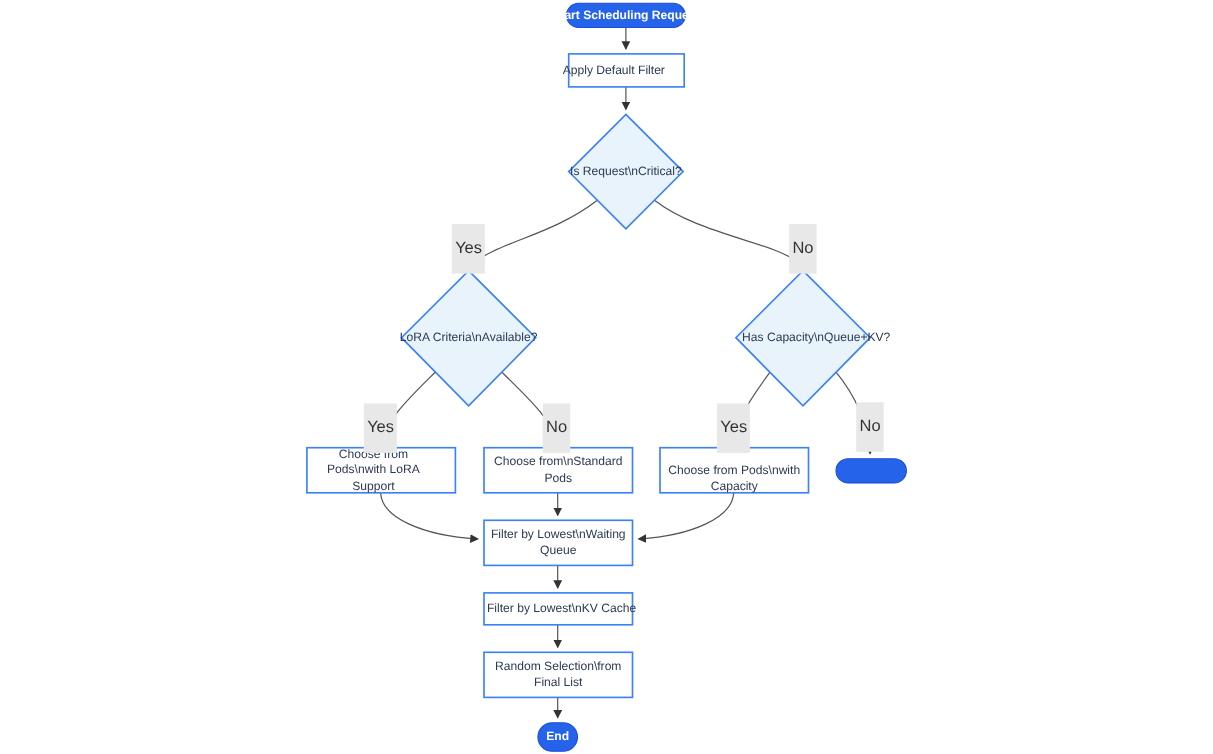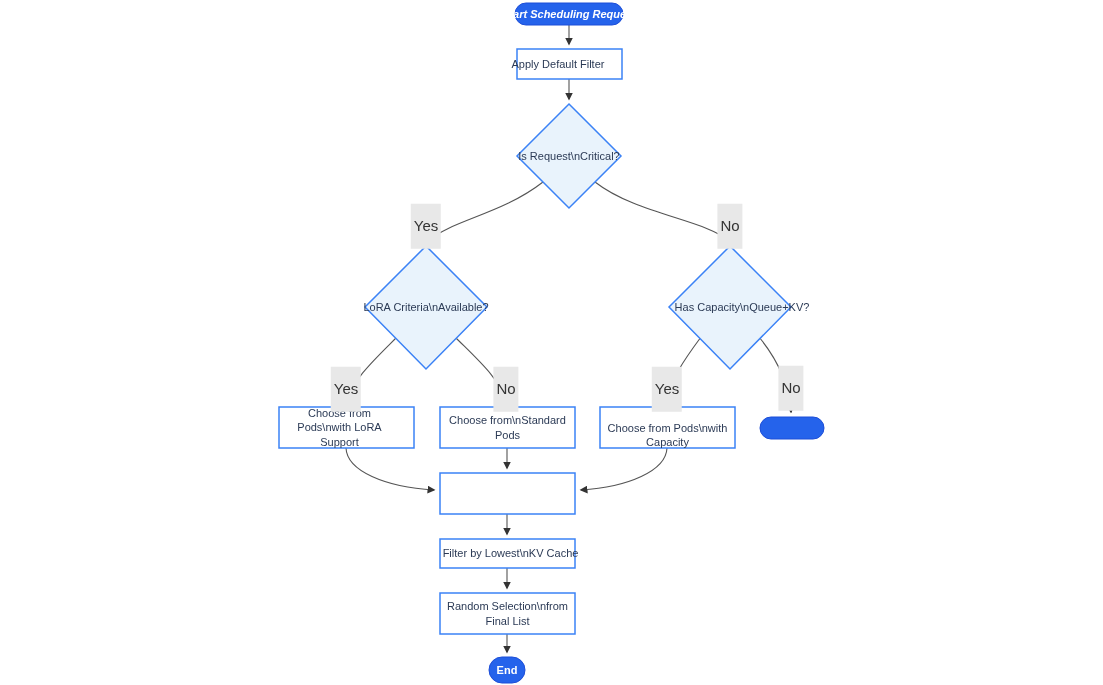--- a/index.html
+++ b/index.html
@@ -73,42 +73,43 @@
     <rect class="shape-rect" x="279" y="407" width="135" height="41"></rect>
     <rect class="shape-rect" x="440" y="407" width="135" height="41"></rect>
     <rect class="shape-rect" x="600" y="407" width="135" height="41"></rect>
     <rect class="shape-pill" x="760" y="417" width="64" height="22" rx="11"></rect>
     <rect class="shape-rect" x="440" y="473" width="135" height="41"></rect>
     <rect class="shape-rect" x="440" y="539" width="135" height="29"></rect>
     <rect class="shape-rect" x="440" y="593" width="135" height="41"></rect>
     <rect class="shape-pill" x="489" y="657" width="36" height="26" rx="13"></rect>
   </svg>
 
-  <div class="node-label pill" style="left:515px;top:3px;width:108px;height:22px;font-style:italic;">Start Scheduling Request</div>
+  <div class="node-label pill" style="left:515px;top:3px;width:108px;height:22px;">Start Scheduling Request</div>
 
   <div class="node-label oneline" style="left:517px;top:49px;width:82px;height:30px;">Apply Default Filter</div>
 
   <div class="node-label oneline" style="left:517px;top:104px;width:104px;height:104px;">Is Request\nCritical?</div>
 
   <div class="node-label oneline" style="left:365px;top:246px;width:122px;height:122px;">LoRA Criteria\nAvailable?</div>
 
   <div class="node-label oneline" style="left:669px;top:246px;width:122px;height:122px;margin-left:12px;">Has Capacity\nQueue+KV?</div>
 
   <div class="node-label" style="left:279px;top:407px;width:121px;height:41px;">Choose from Pods\nwith LoRA Support</div>
 
   <div class="node-label" style="left:440px;top:407px;width:135px;height:41px;">Choose from\nStandard Pods</div>
 
   <div class="node-label" style="left:600px;top:407px;width:135px;height:56px;">Choose from Pods\nwith Capacity</div>
 
   <div class="node-label pill" style="left:760px;top:417px;width:64px;height:22px;margin-top:39px;">Drop Request</div>
 
+  <div class="node-label" style="left:440px;top:473px;width:135px;height:41px;">Filter by Lowest\nWaiting Queue</div>
 
   <div class="node-label oneline" style="left:440px;top:539px;width:135px;height:29px;padding-left:10px;">Filter by Lowest\nKV Cache</div>
 
-  <div class="node-label" style="left:440px;top:593px;width:135px;height:41px;">Random Selection\nfrom Final List</div>
+  <div class="node-label" style="left:440px;top:593px;width:135px;height:41px;">Random Selection\from Final List</div>
 
   <div class="node-label pill" style="left:489px;top:657px;width:36px;height:26px;">End</div>
 
   <span class="edge-label" style="left:426px;top:226px;">Yes</span>
   <span class="edge-label" style="left:730px;top:226px;">No</span>
   <span class="edge-label" style="left:346px;top:389px;">Yes</span>
   <span class="edge-label" style="left:506px;top:389px;">No</span>
   <span class="edge-label" style="left:667px;top:389px;">Yes</span>
   <span class="edge-label" style="left:791px;top:388px;">No</span>
 

